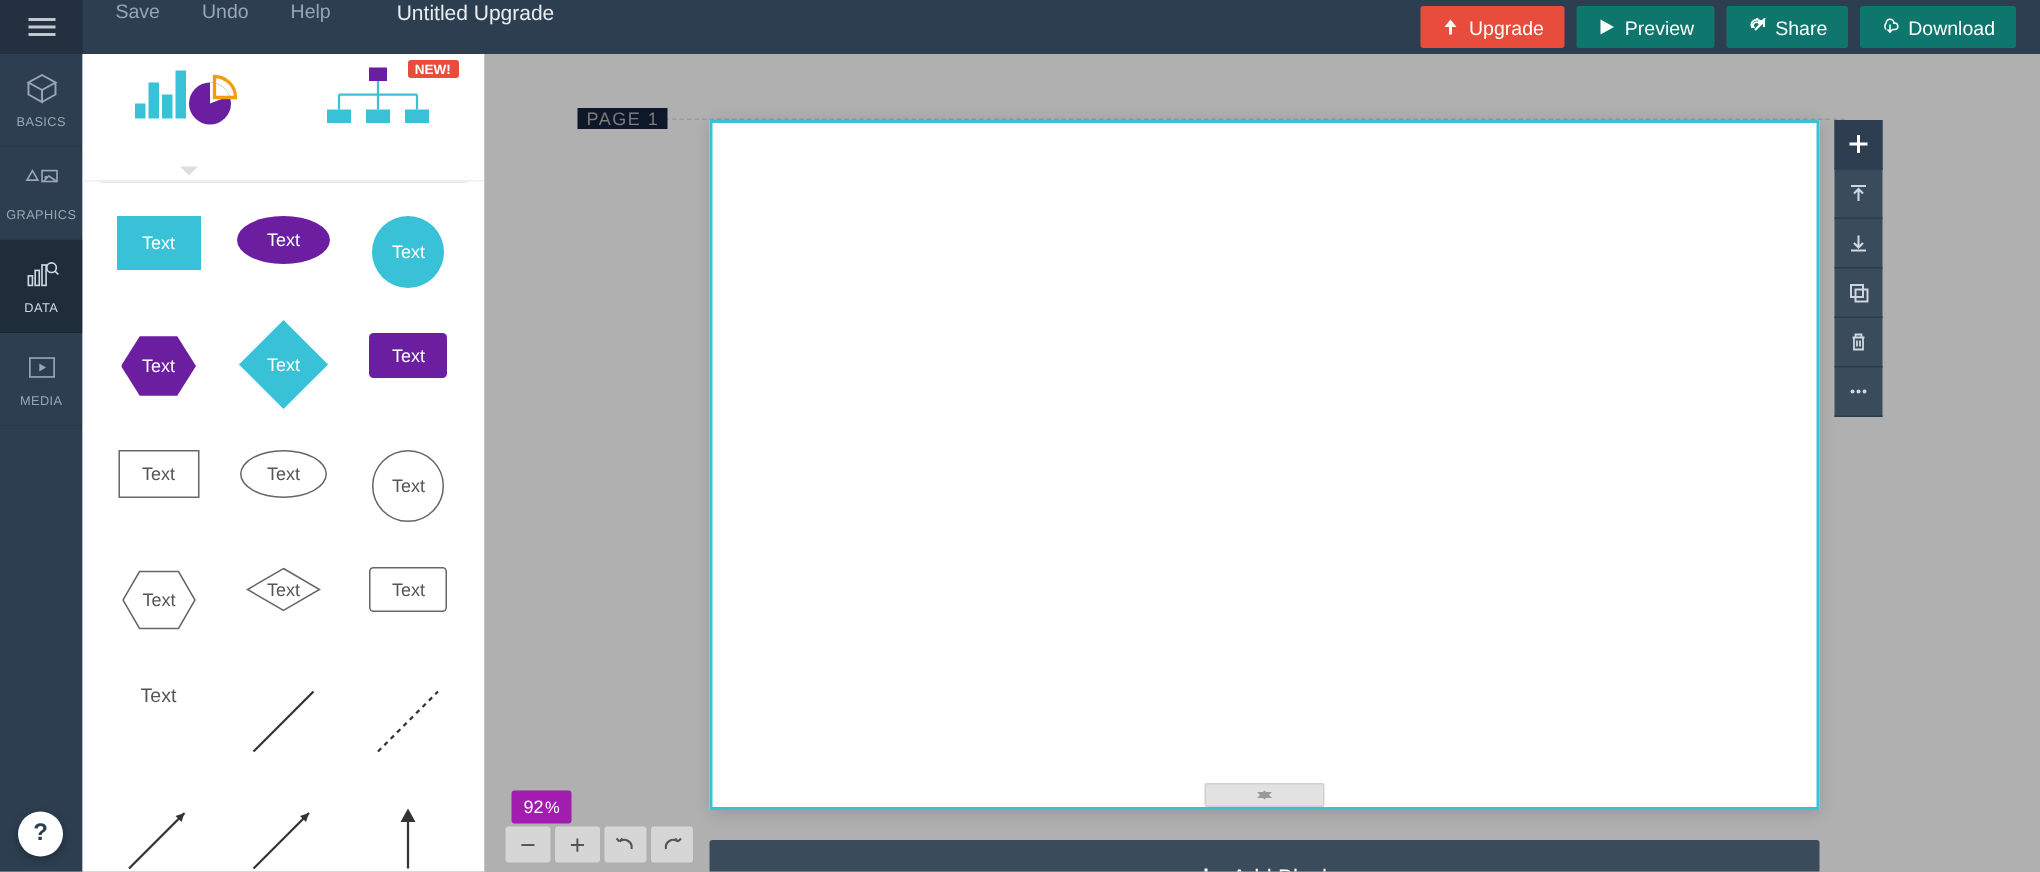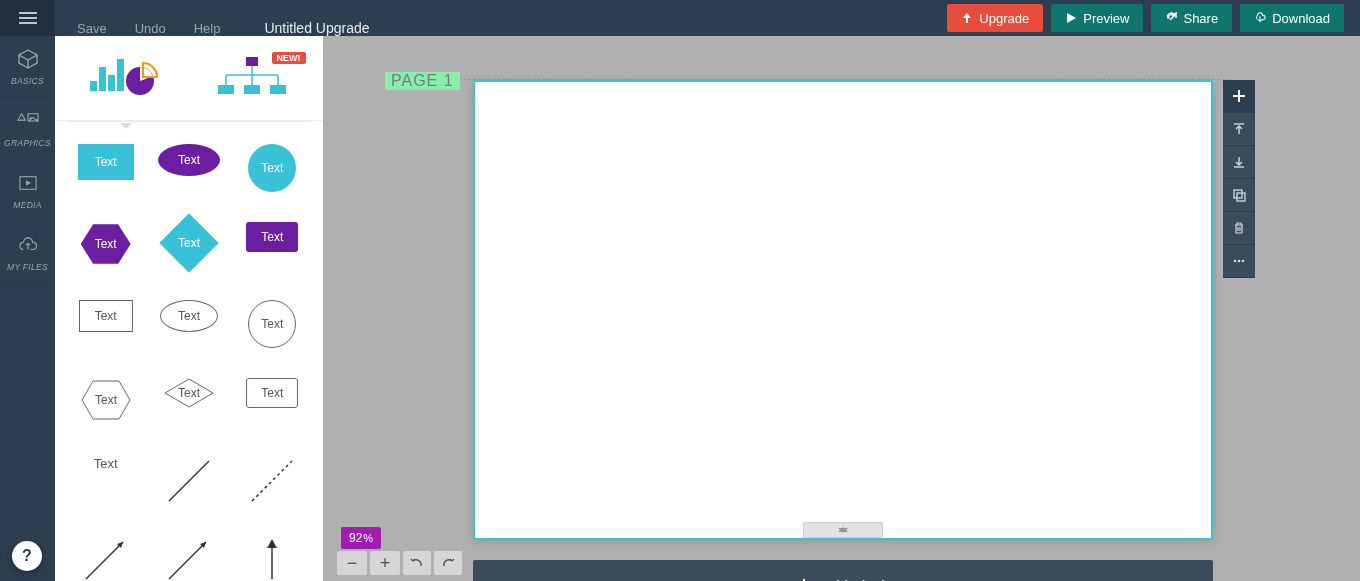--- a/index.html
+++ b/index.html
@@ -3,38 +3,38 @@
   <meta charset="utf-8">
   <style>
     * { margin: 0; padding: 0; box-sizing: border-box; font-family: -apple-system, BlinkMacSystemFont, "Segoe UI", Arial, sans-serif; }
     body { width: 1360px; height: 581px; overflow: hidden; background: #b0b0b0; }
 
     
     .topbar { height: 36px; background: #2c3e50; display: flex; align-items: center; color: #c0c8d0; font-size: 13px; }
     .hamburger { width: 55px; height: 36px; display: flex; align-items: center; justify-content: center; background: #22303f; }
     .hamburger-lines { width: 18px; height: 12px; display: flex; flex-direction: column; justify-content: space-between; }
     .hamburger-lines span { height: 2px; background: #c0c8d0; }
-    .top-menu { display: flex; gap: 28px; padding-left: 22px; align-items: flex-end; height: 100%; }
+    .top-menu { display: flex; gap: 28px; padding-left: 22px; align-items: flex-start; height: 100%; }
     .top-menu-item { color: #98a6b3; cursor: pointer; }
     .project-title { color: #e8edf2; margin-left: 16px; font-size: 14px; }
     .topbar-right { margin-left: auto; display: flex; gap: 8px; padding-right: 16px; }
     .tb-btn { height: 28px; padding: 0 14px; display: flex; align-items: center; gap: 6px; color: #fff; border-radius: 2px; font-size: 13px; cursor: pointer; background: #0f766e; }
     .tb-btn.upgrade { background: #e74c3c; font-weight: 500; }
     .tb-icon { width: 12px; height: 12px; display: inline-block; }
 
     
     .leftrail { position: absolute; left: 0; top: 36px; bottom: 0; width: 55px; background: #2c3e50; display: flex; flex-direction: column; }
-    .rail-item { height: 62px; display: flex; flex-direction: column; align-items: center; justify-content: center; gap: 6px; color: #9aa7b3; font-size: 8.5px; letter-spacing: 0.3px; cursor: pointer; border-bottom: 1px solid rgba(0,0,0,0.08); font-style: italic; }
+    .rail-item { height: 62px; display: flex; flex-direction: column; align-items: center; justify-content: center; gap: 6px; color: #9aa7b3; font-size: 8.5px; letter-spacing: 0.3px; cursor: pointer; border-bottom: 1px solid rgba(0,0,0,0.08); }
     .rail-item.active { background: #1f2d3a; color: #cfd8e0; }
     .rail-icon { width: 26px; height: 22px; display: flex; align-items: center; justify-content: center; }
     .help-bubble { position: absolute; left: 12px; bottom: 10px; width: 30px; height: 30px; border-radius: 50%; background: #fff; color: #2c3e50; display: flex; align-items: center; justify-content: center; font-size: 16px; font-weight: 700; box-shadow: 0 2px 6px rgba(0,0,0,0.3); cursor: pointer; }
 
     
     .panel { position: absolute; left: 55px; top: 36px; bottom: 0; width: 268px; background: #fff; overflow: hidden; }
-    .panel-tabs { display: flex; height: 85px; align-items: center; justify-content: space-around; padding: 0 8px; border-bottom: 1px solid #eee; }
+    .panel-tabs { display: flex; height: 85px; align-items: flex-start; justify-content: space-around; padding: 0 8px; border-bottom: 1px solid #eee; }
     .tab-thumb { width: 115px; height: 60px; display: flex; align-items: center; justify-content: center; position: relative; cursor: pointer; }
     .tab-thumb.sel { }
     .tab-thumb.sel::after { content: ''; position: absolute; top: 75px; left: 50%; transform: translateX(-50%); border: 6px solid transparent; border-top-color: #ddd; }
     .divider { height: 1px; background: #e8e8e8; position: relative; margin: 0 12px; }
     .new-badge { position: absolute; top: 4px; right: 4px; background: #e74c3c; color: #fff; font-size: 9px; padding: 1px 5px; border-radius: 2px; font-weight: 600; }
 
     .shapes-grid { display: grid; grid-template-columns: repeat(3, 1fr); gap: 26px 18px; padding: 22px 18px 40px 18px; }
     .shape-cell { height: 52px; display: flex; align-items: flex-start; justify-content: center; cursor: grab; }
     .shape-cell span.lbl { color: #fff; font-size: 12px; }
     .shape-cell span.lbl.dark { color: #555; }
@@ -52,21 +52,21 @@
     .hex-outline { width: 50px; height: 44px; position: relative; }
     .hex-outline svg { width: 100%; height: 100%; }
     .diamond-outline { width: 50px; height: 30px; position: relative; }
     .diamond-outline svg { width: 100%; height: 100%; }
     .rrect-outline { width: 52px; height: 30px; border: 1px solid #666; border-radius: 3px; display: flex; align-items: center; justify-content: center; }
     .plain-text { font-size: 13px; color: #555; }
     .line-solid, .line-dashed { width: 50px; height: 50px; }
 
     
     .canvas-area { position: absolute; left: 323px; top: 36px; right: 0; bottom: 0; background: #b0b0b0; overflow: hidden; }
-    .page-label { position: absolute; left: 62px; top: 36px; color: #7b7b7b; font-size: 16px; letter-spacing: 1px; background: #86efac; padding: 0 6px; z-index: 2; }
+    .page-label { position: absolute; left: 62px; top: 36px; color: #7b7b7b; font-size: 12px; letter-spacing: 1px; background: #0f172a; padding: 0 6px; z-index: 2; }
     .page-dashed { position: absolute; left: 120px; right: 130px; top: 43px; border-top: 1px dashed #9a9a9a; }
     .page { position: absolute; left: 150px; top: 44px; width: 740px; height: 460px; background: #fff; border: 2px solid #39c2d7; box-shadow: 0 2px 10px rgba(0,0,0,0.15); }
     .resize-tab { position: absolute; width: 80px; height: 16px; background: #e2e2e2; border-radius: 2px; display: flex; align-items: center; justify-content: center; gap: 0; cursor: ns-resize; box-shadow: inset 0 0 0 1px #cfcfcf; }
     .resize-tab.bottom { left: 480px; top: 486px; flex-direction: column; }
     .resize-tab .tri-up { border: 5px solid transparent; border-bottom: 5px solid #999; margin-bottom: -2px; }
     .resize-tab .tri-down { border: 5px solid transparent; border-top: 5px solid #999; margin-top: -2px; }
 
     .addblock { position: absolute; left: 150px; top: 524px; width: 740px; height: 50px; background: #3a4b5c; color: #fff; display: flex; align-items: center; justify-content: center; gap: 10px; font-size: 15px; cursor: pointer; border-radius: 2px; }
 
     
@@ -143,36 +143,40 @@
     <span class="rail-icon">
       <svg viewBox="0 0 26 22" width="26" height="20">
           <path d="M6 3 L10 10 H2 Z" fill="none" stroke="#9aa7b3" stroke-width="1.2"></path>
           <rect x="13" y="3" width="11" height="8" fill="none" stroke="#9aa7b3" stroke-width="1.2"></rect>
           <circle cx="16" cy="8" r="1.2" fill="#9aa7b3"></circle>
           <path d="M14 11 L18 7 L24 11" stroke="#9aa7b3" stroke-width="1.2" fill="none"></path>
         </svg>
     </span>
     <span>GRAPHICS</span>
   </div>
+  <div class="rail-item active">
+    <span class="rail-icon">
+      <svg viewBox="0 0 26 22" width="26" height="20">
+          <rect x="3" y="12" width="3" height="7" fill="none" stroke="#cfd8e0" stroke-width="1.2"></rect>
+          <rect x="8" y="8" width="3" height="11" fill="none" stroke="#cfd8e0" stroke-width="1.2"></rect>
+          <rect x="13" y="4" width="3" height="15" fill="none" stroke="#cfd8e0" stroke-width="1.2"></rect>
+          <circle cx="20" cy="6" r="3.5" fill="none" stroke="#cfd8e0" stroke-width="1.2"></circle>
+          <line x1="22.5" y1="8.5" x2="25" y2="11" stroke="#cfd8e0" stroke-width="1.2"></line>
+        </svg>
+    </span>
+    <span>DATA</span>
+  </div>
   <div class="rail-item">
     <span class="rail-icon">
       <svg viewBox="0 0 24 20" width="24" height="18">
           <rect x="3" y="3" width="18" height="14" fill="none" stroke="#9aa7b3" stroke-width="1.2"></rect>
           <path d="M10 7 L15 10 L10 13 Z" fill="#9aa7b3"></path>
         </svg>
     </span>
     <span>MEDIA</span>
-  </div>
-  <div class="rail-item">
-    <span class="rail-icon">
-      <svg viewBox="0 0 24 18" width="24" height="16">
-          <path d="M7 14 A4 4 0 0 1 7 6 A5 5 0 0 1 17 6 A3.5 3.5 0 0 1 18 14 H15 M12 14 V7 M9.5 9.5 L12 7 L14.5 9.5" stroke="#9aa7b3" stroke-width="1.2" fill="none"></path>
-        </svg>
-    </span>
-    <span>MY FILES</span>
   </div>
   <div class="help-bubble">?</div>
 </div>
 
 <div class="panel">
   <div class="panel-tabs">
     <div class="tab-thumb sel">
       <svg width="80" height="50">
         <rect x="4" y="28" width="7" height="10" fill="#39c2d7"></rect>
         <rect x="13" y="14" width="7" height="24" fill="#39c2d7"></rect>

